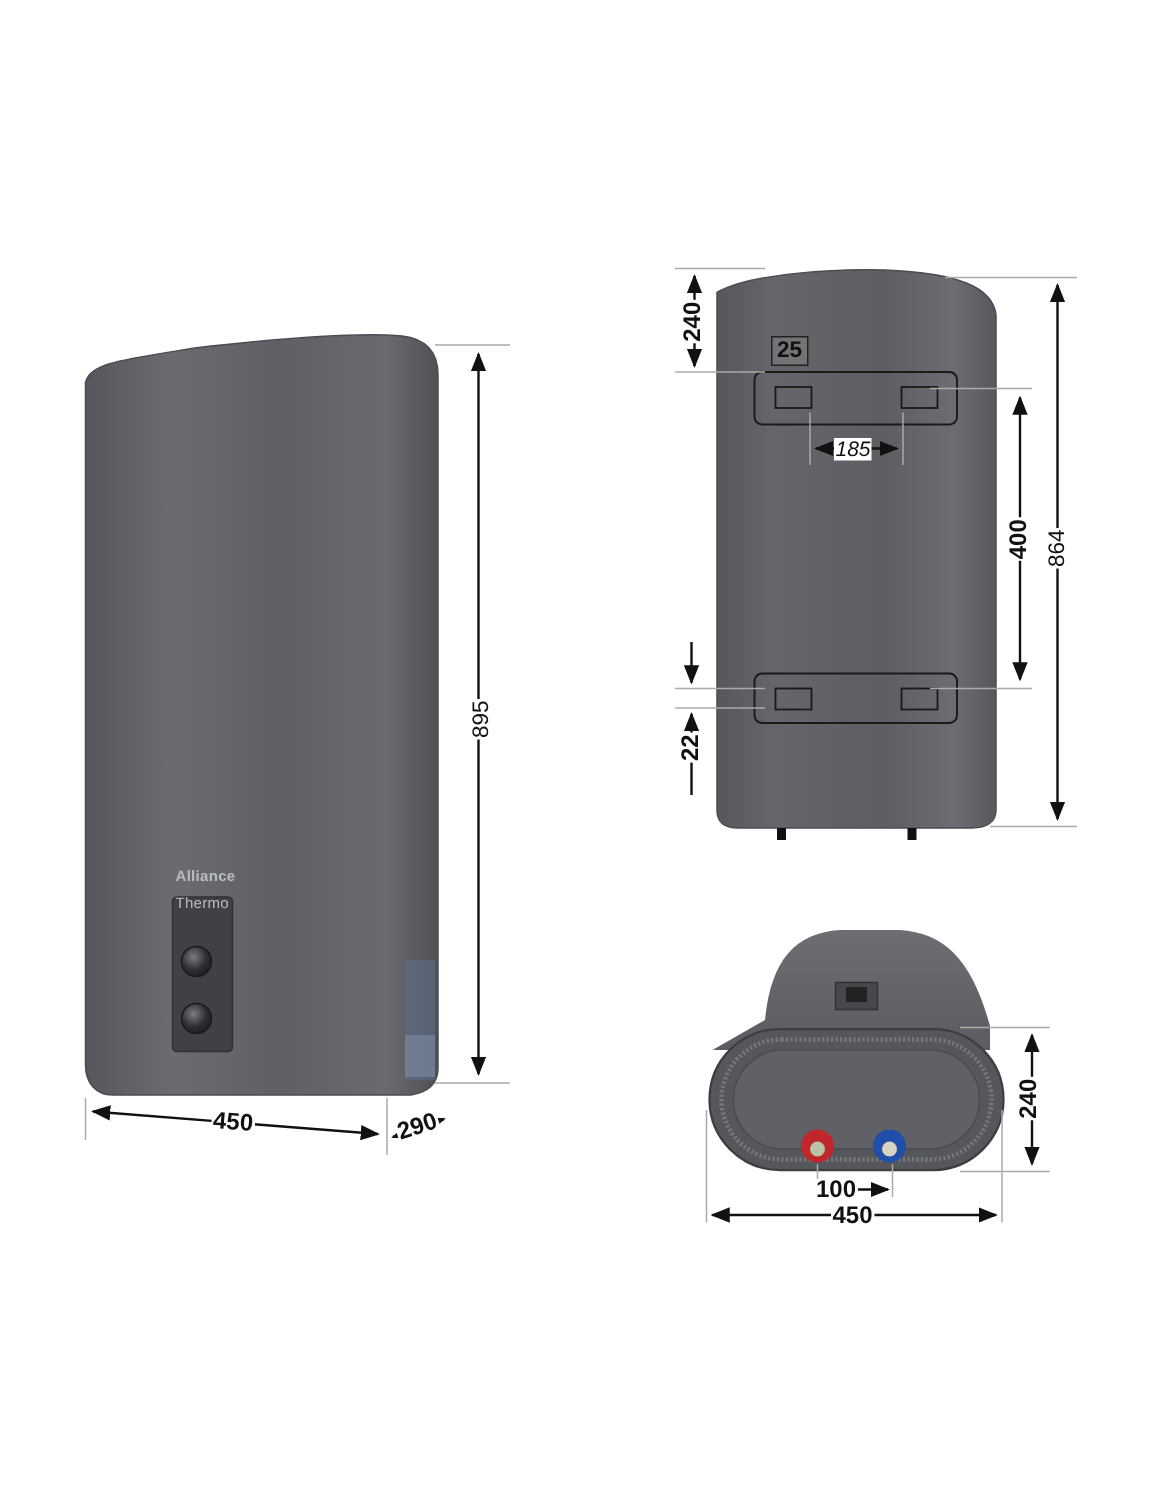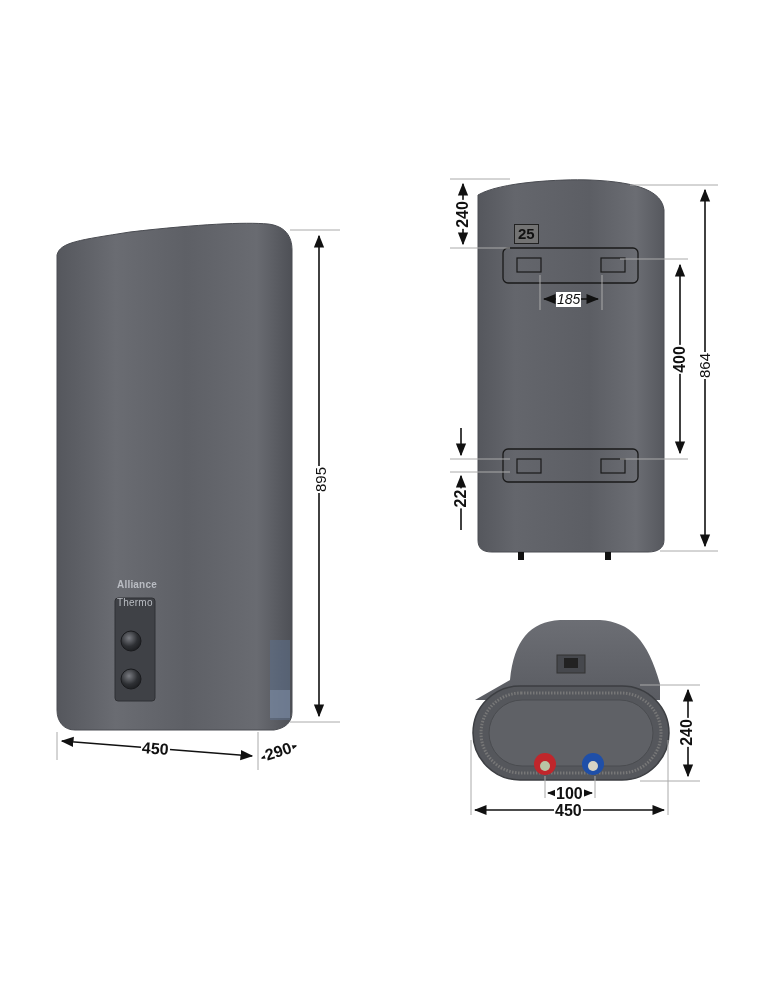--- a/index.html
+++ b/index.html
@@ -140,15 +140,15 @@
 
 <div class="dim-label dim-bold vert" style="left:448px; top:207px;">240</div>
 <div class="boxed" style="left:514px; top:224px;">25</div>
 <div class="dim-label" style="left:556px; top:292px; font-size:14px;font-style:italic;">185</div>
 <div class="dim-label dim-bold vert" style="left:665px; top:352px;">400</div>
 <div class="dim-label vert" style="left:691px; top:358px;">864</div>
 <div class="dim-label dim-bold vert" style="left:451px; top:491px;">22</div>
 
 
 <div class="dim-label dim-bold vert" style="left:672px; top:725px;">240</div>
-<div class="dim-label dim-bold" style="left:555px; top:786px;">100</div>
+<div class="dim-label dim-bold" style="left:543px; top:786px;">100</div>
 <div class="dim-label dim-bold" style="left:554px; top:803px;">450</div>
 </div>
 
 </body></html>

